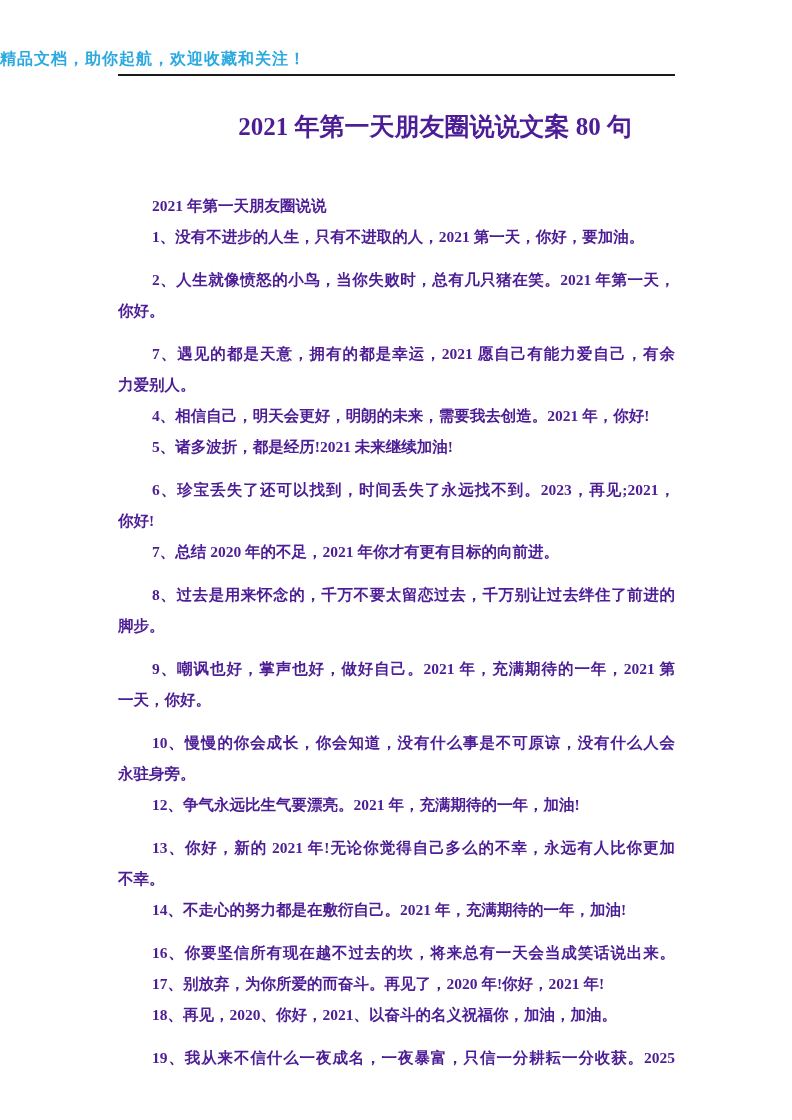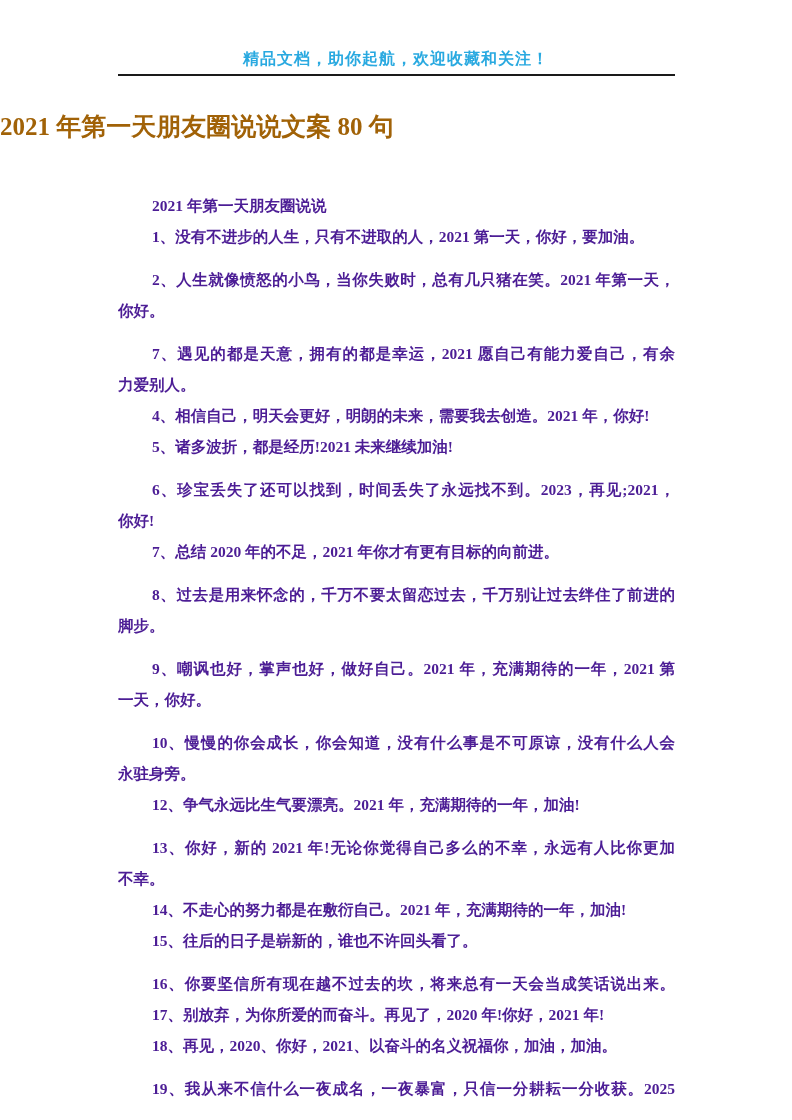--- a/index.html
+++ b/index.html
@@ -13,44 +13,44 @@
     height: 1120px;
     background: #ffffff;
     overflow: hidden;
     font-family: "Liberation Serif", "DejaVu Serif", serif;
   }
   .header-slogan {
     position: absolute;
     top: 49px;
     left: 0;
     width: 792px;
-    text-align: center;
+    text-align: left;
     font-size: 16px;
     font-weight: bold;
     letter-spacing: 1px;
     line-height: 20px;
   }
   .header-rule {
     position: absolute;
     top: 74px;
     left: 118px;
     width: 557px;
     height: 0;
     border-top: 2px solid #1a1a1a;
   }
   .page-title {
     position: absolute;
     top: 110px;
     left: 0;
     width: 632px;
     margin: 0;
-    text-align: left;
+    text-align: right;
     font-size: 25px;
     font-weight: bold;
-    color: #a16207;
+    color: #4c1d95;
     line-height: 34px;
   }
   .doc-body {
     position: absolute;
     top: 190px;
     left: 118px;
     width: 557px;
   }
   .doc-line {
     height: 31px;
@@ -95,20 +95,19 @@
       <div class="doc-line indent fill">8、过去是用来怀念的，千万不要太留恋过去，千万别让过去绊住了前进的</div>
       <div class="doc-line">脚步。</div>
       <div class="doc-line indent fill">9、嘲讽也好，掌声也好，做好自己。2021 年，充满期待的一年，2021 第</div>
       <div class="doc-line">一天，你好。</div>
       <div class="doc-line indent fill">10、慢慢的你会成长，你会知道，没有什么事是不可原谅，没有什么人会</div>
       <div class="doc-line">永驻身旁。</div>
       <div class="doc-line indent">12、争气永远比生气要漂亮。2021 年，充满期待的一年，加油!</div>
       <div class="doc-line indent fill">13、你好，新的 2021 年!无论你觉得自己多么的不幸，永远有人比你更加</div>
       <div class="doc-line">不幸。</div>
       <div class="doc-line indent">14、不走心的努力都是在敷衍自己。2021 年，充满期待的一年，加油!</div>
-      <div class="doc-line indent">15、往后的日子是崭新的，谁也不许回头看了。</div>
       <div class="doc-line indent fill">16、你要坚信所有现在越不过去的坎，将来总有一天会当成笑话说出来。</div>
       <div class="doc-line indent">17、别放弃，为你所爱的而奋斗。再见了，2020 年!你好，2021 年!</div>
       <div class="doc-line indent">18、再见，2020、你好，2021、以奋斗的名义祝福你，加油，加油。</div>
       <div class="doc-line indent fill">19、我从来不信什么一夜成名，一夜暴富，只信一分耕耘一分收获。2025</div>
     </div>
 
 </div>
 
 </body></html>

